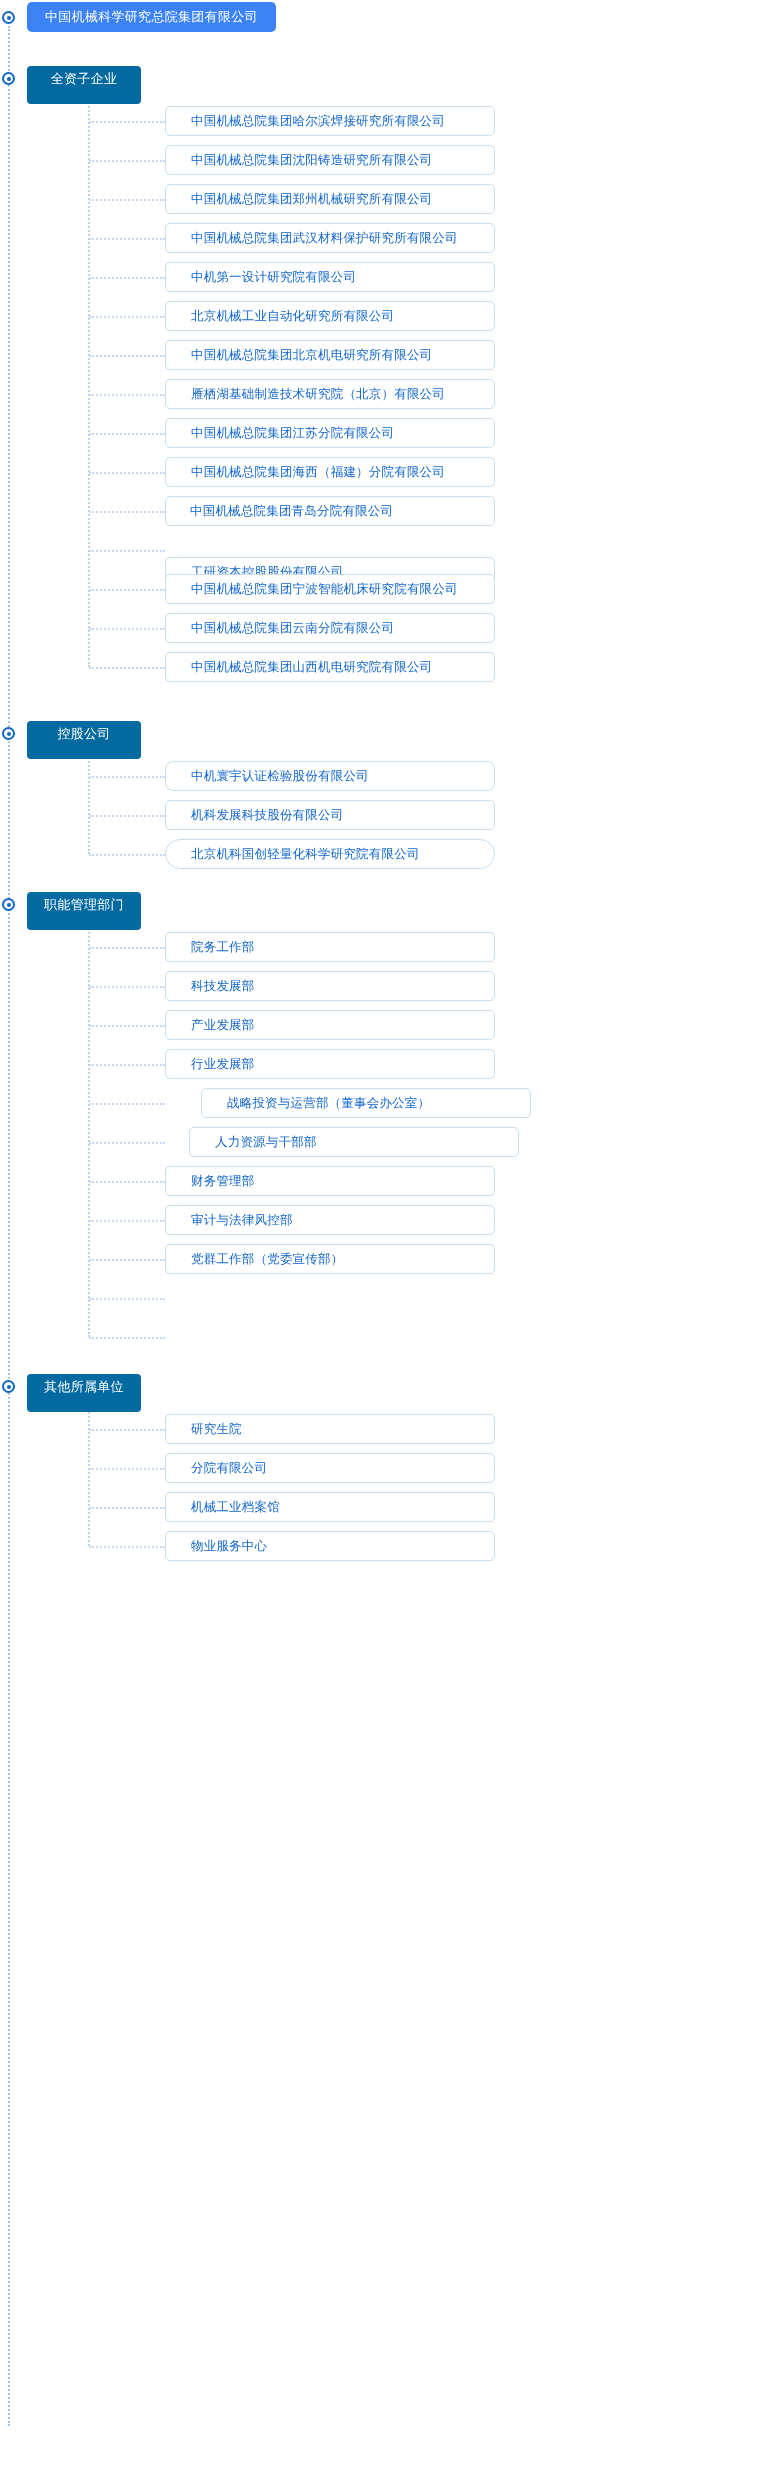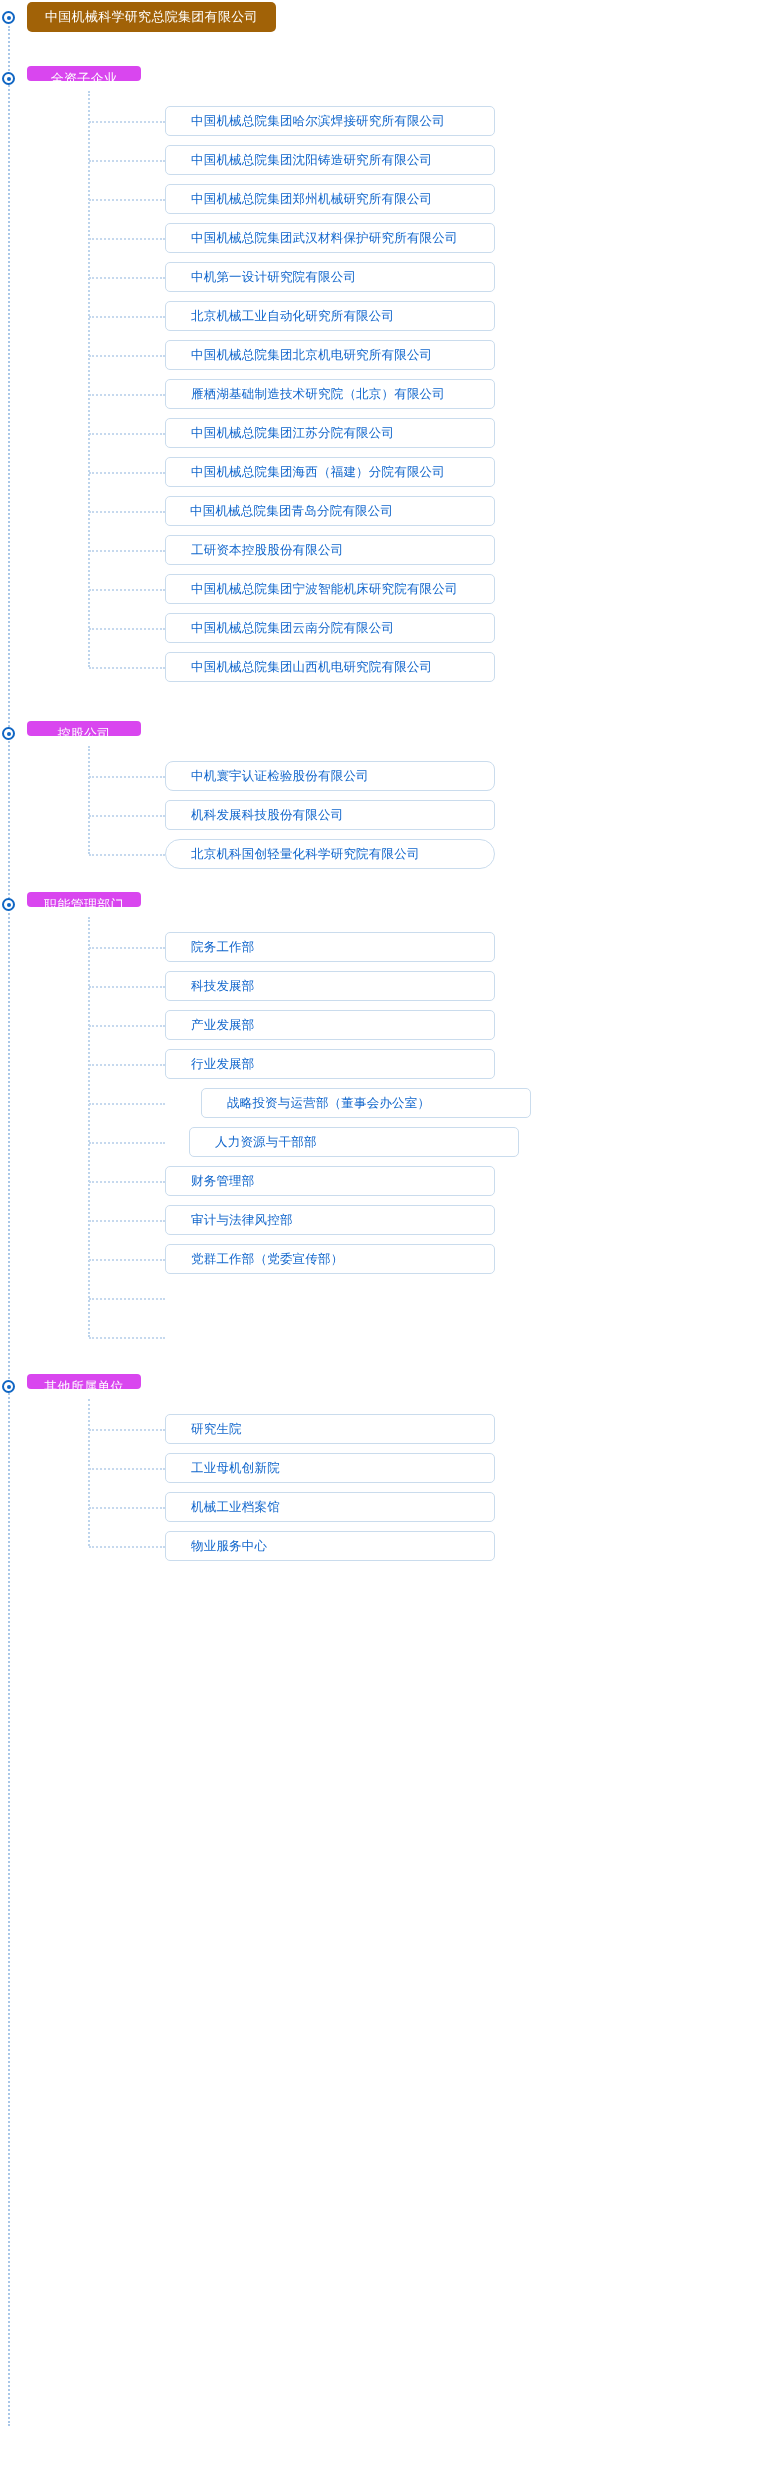--- a/index.html
+++ b/index.html
@@ -56,37 +56,37 @@
   }
 
   
   .root-box {
     position: absolute;
     left: 27px;
     top: 2px;
     height: 30px;
     line-height: 30px;
     padding: 0 18px;
-    background: #a16207;
+    background: #3b82f6;
     color: #ffffff;
     font-size: 13px;
     border-radius: 5px;
     white-space: nowrap;
     box-sizing: border-box;
     letter-spacing: 0.3px;
   }
 
   
   .group-box {
     position: absolute;
     left: 27px;
     width: 114px;
-    height: 15px;
+    height: 38px;
     line-height: 25px;
-    background: #d946ef;
+    background: #0369a1;
     color: #ffffff;
     font-size: 13px;
     border-radius: 4px;
     text-align: center;
     box-sizing: border-box;
     z-index: 3;
     letter-spacing: 0.3px;
   }
 
   
@@ -154,21 +154,21 @@
     <div class="leaf" style="top: 340px;">中国机械总院集团北京机电研究所有限公司</div>
     <div class="leaf-link" style="top: 394px;"></div>
     <div class="leaf" style="top: 379px;">雁栖湖基础制造技术研究院（北京）有限公司</div>
     <div class="leaf-link" style="top: 433px;"></div>
     <div class="leaf" style="top: 418px;">中国机械总院集团江苏分院有限公司</div>
     <div class="leaf-link" style="top: 472px;"></div>
     <div class="leaf" style="top: 457px;">中国机械总院集团海西（福建）分院有限公司</div>
     <div class="leaf-link" style="top: 511px;"></div>
     <div class="leaf" style="top: 496px; padding-left: 24px;">中国机械总院集团青岛分院有限公司</div>
     <div class="leaf-link" style="top: 550px;"></div>
-    <div class="leaf" style="top: 535px;">工研资本控股股份有限公司</div>
+    <div class="leaf" style="top: 557px;">工研资本控股股份有限公司</div>
     <div class="leaf-link" style="top: 589px;"></div>
     <div class="leaf" style="top: 574px;">中国机械总院集团宁波智能机床研究院有限公司</div>
     <div class="leaf-link" style="top: 628px;"></div>
     <div class="leaf" style="top: 613px;">中国机械总院集团云南分院有限公司</div>
     <div class="leaf-link" style="top: 667px;"></div>
     <div class="leaf" style="top: 652px;">中国机械总院集团山西机电研究院有限公司</div>
     <div class="ring" style="top: 727px;"></div>
     <div class="group-box" style="top: 721px;">控股公司</div>
     <div class="group-stem" style="top: 746px; height: 108px;"></div>
     <div class="leaf-link" style="top: 776px;"></div>
@@ -199,18 +199,18 @@
     <div class="leaf-link" style="top: 1259px;"></div>
     <div class="leaf" style="top: 1244px;">党群工作部（党委宣传部）</div>
     <div class="leaf-link" style="top: 1298px;"></div>
     <div class="leaf-link" style="top: 1337px;"></div>
     <div class="ring" style="top: 1380px;"></div>
     <div class="group-box" style="top: 1374px;">其他所属单位</div>
     <div class="group-stem" style="top: 1399px; height: 147px;"></div>
     <div class="leaf-link" style="top: 1429px;"></div>
     <div class="leaf" style="top: 1414px;">研究生院</div>
     <div class="leaf-link" style="top: 1468px;"></div>
-    <div class="leaf" style="top: 1453px;">工业母机创新院</div>
+    <div class="leaf" style="top: 1453px;">分院有限公司</div>
     <div class="leaf-link" style="top: 1507px;"></div>
     <div class="leaf" style="top: 1492px;">机械工业档案馆</div>
     <div class="leaf-link" style="top: 1546px;"></div>
     <div class="leaf" style="top: 1531px;">物业服务中心</div>
   </div>
 
 </body></html>

